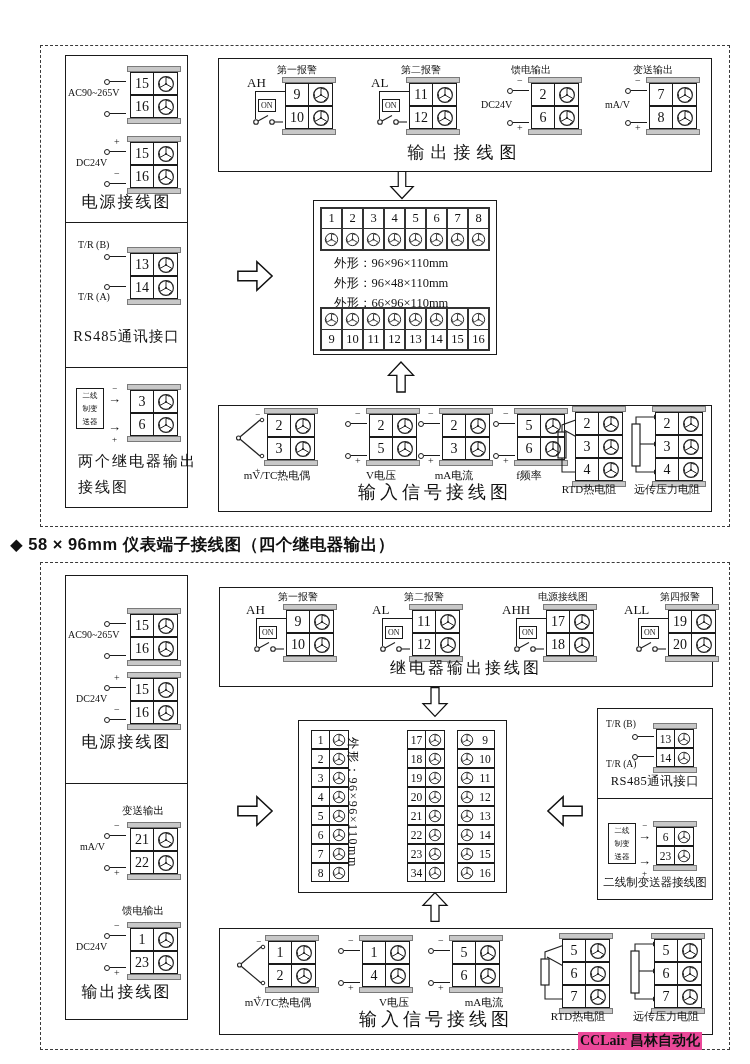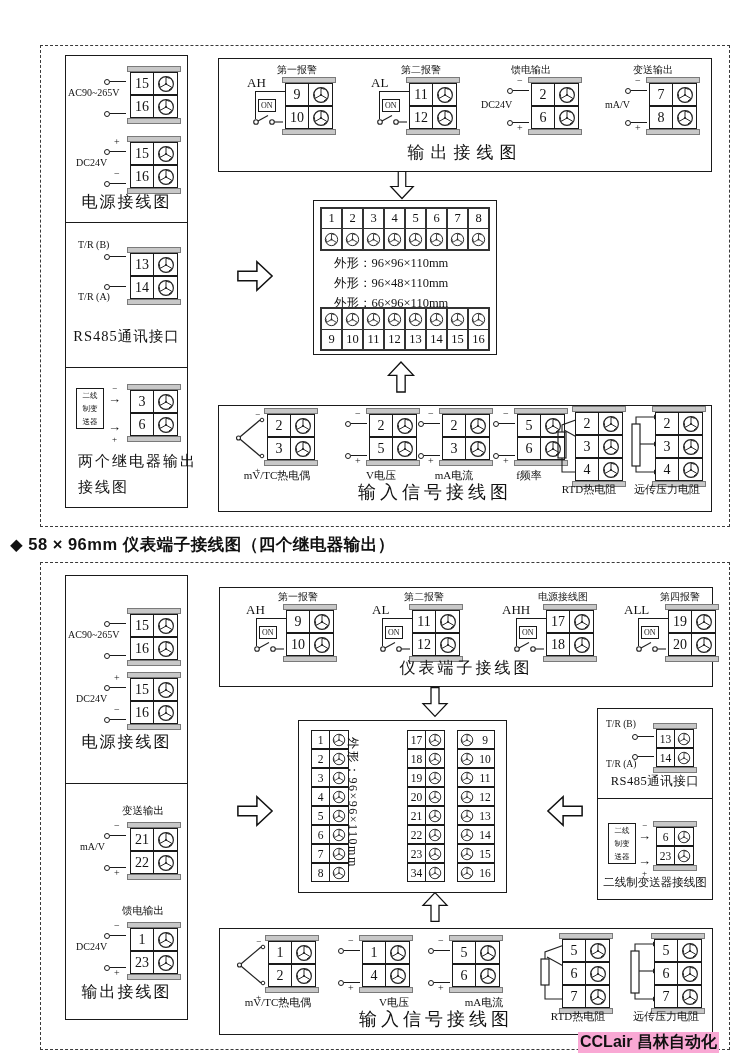--- a/index.html
+++ b/index.html
@@ -58,22 +58,22 @@
   .vcol{position:absolute}
   .vrow{display:flex}
   .vtext{position:absolute;white-space:nowrap;font-size:12px;letter-spacing:1.5px;
          transform:rotate(90deg);transform-origin:0 0}
   
   .tbox{position:absolute;border:1.2px solid #1a1a1a;font-size:7.5px;line-height:13px;
         text-align:center;background:#fff;width:26px}
   .tarrow{position:absolute;font-size:13px;line-height:12px}
   .tsign{position:absolute;font-size:9px;line-height:8px}
   .iname{position:absolute;font-size:11px;white-space:nowrap;text-align:center}
-  .wmark{position:absolute;font-family:Liberation Sans, sans-serif;
-         font-size:16px;font-weight:600;white-space:nowrap;background:#f9a8d4;padding:0 2px}
+  .wmark{position:absolute;font-family:Liberation Serif, serif;
+         font-size:14px;font-weight:600;white-space:nowrap;background:#ec4899;padding:0 2px}
 </style>
 </head>
 <body>
 
 <div class="page">
 
 
   <div class="dashed" style="left:40px;top:45px;width:688px;height:480px"></div>
 
   <div class="box" style="left:65px;top:55px;width:123px;height:168px">
@@ -1550,21 +1550,21 @@
                   <path d="M3.6 13.7 A7.4 7.4 0 0 1 2.8 9.2"></path>
                   <path d="M16.4 13.7 A7.4 7.4 0 0 1 13.2 16.6"></path>
                 </g>
                 <circle cx="10" cy="10" r="1.2" fill="#222"></circle>
               </svg>
             </span>
           </div>
         <div class="cap"></div>
       </div>
     </div>
-    <div class="btitle center" style="top:70px;font-size:16px;letter-spacing:3px">仪表端子接线图</div>
+    <div class="btitle center" style="top:70px;font-size:16px;letter-spacing:3px">继电器输出接线图</div>
   </div>
 
   <div class="box" style="left:298px;top:720px;width:209px;height:173px">
     <div class="vcol sm" style="left:12px;top:9px">
         <div class="vrow">
           <span class="tnum">1</span>
           <span class="screw">
             <svg viewBox="0 0 20 20">
               <circle cx="10" cy="10" r="8.2" fill="none" stroke="#222" stroke-width="1.3"></circle>
               <g stroke="#222" stroke-width="1.1" fill="none">

